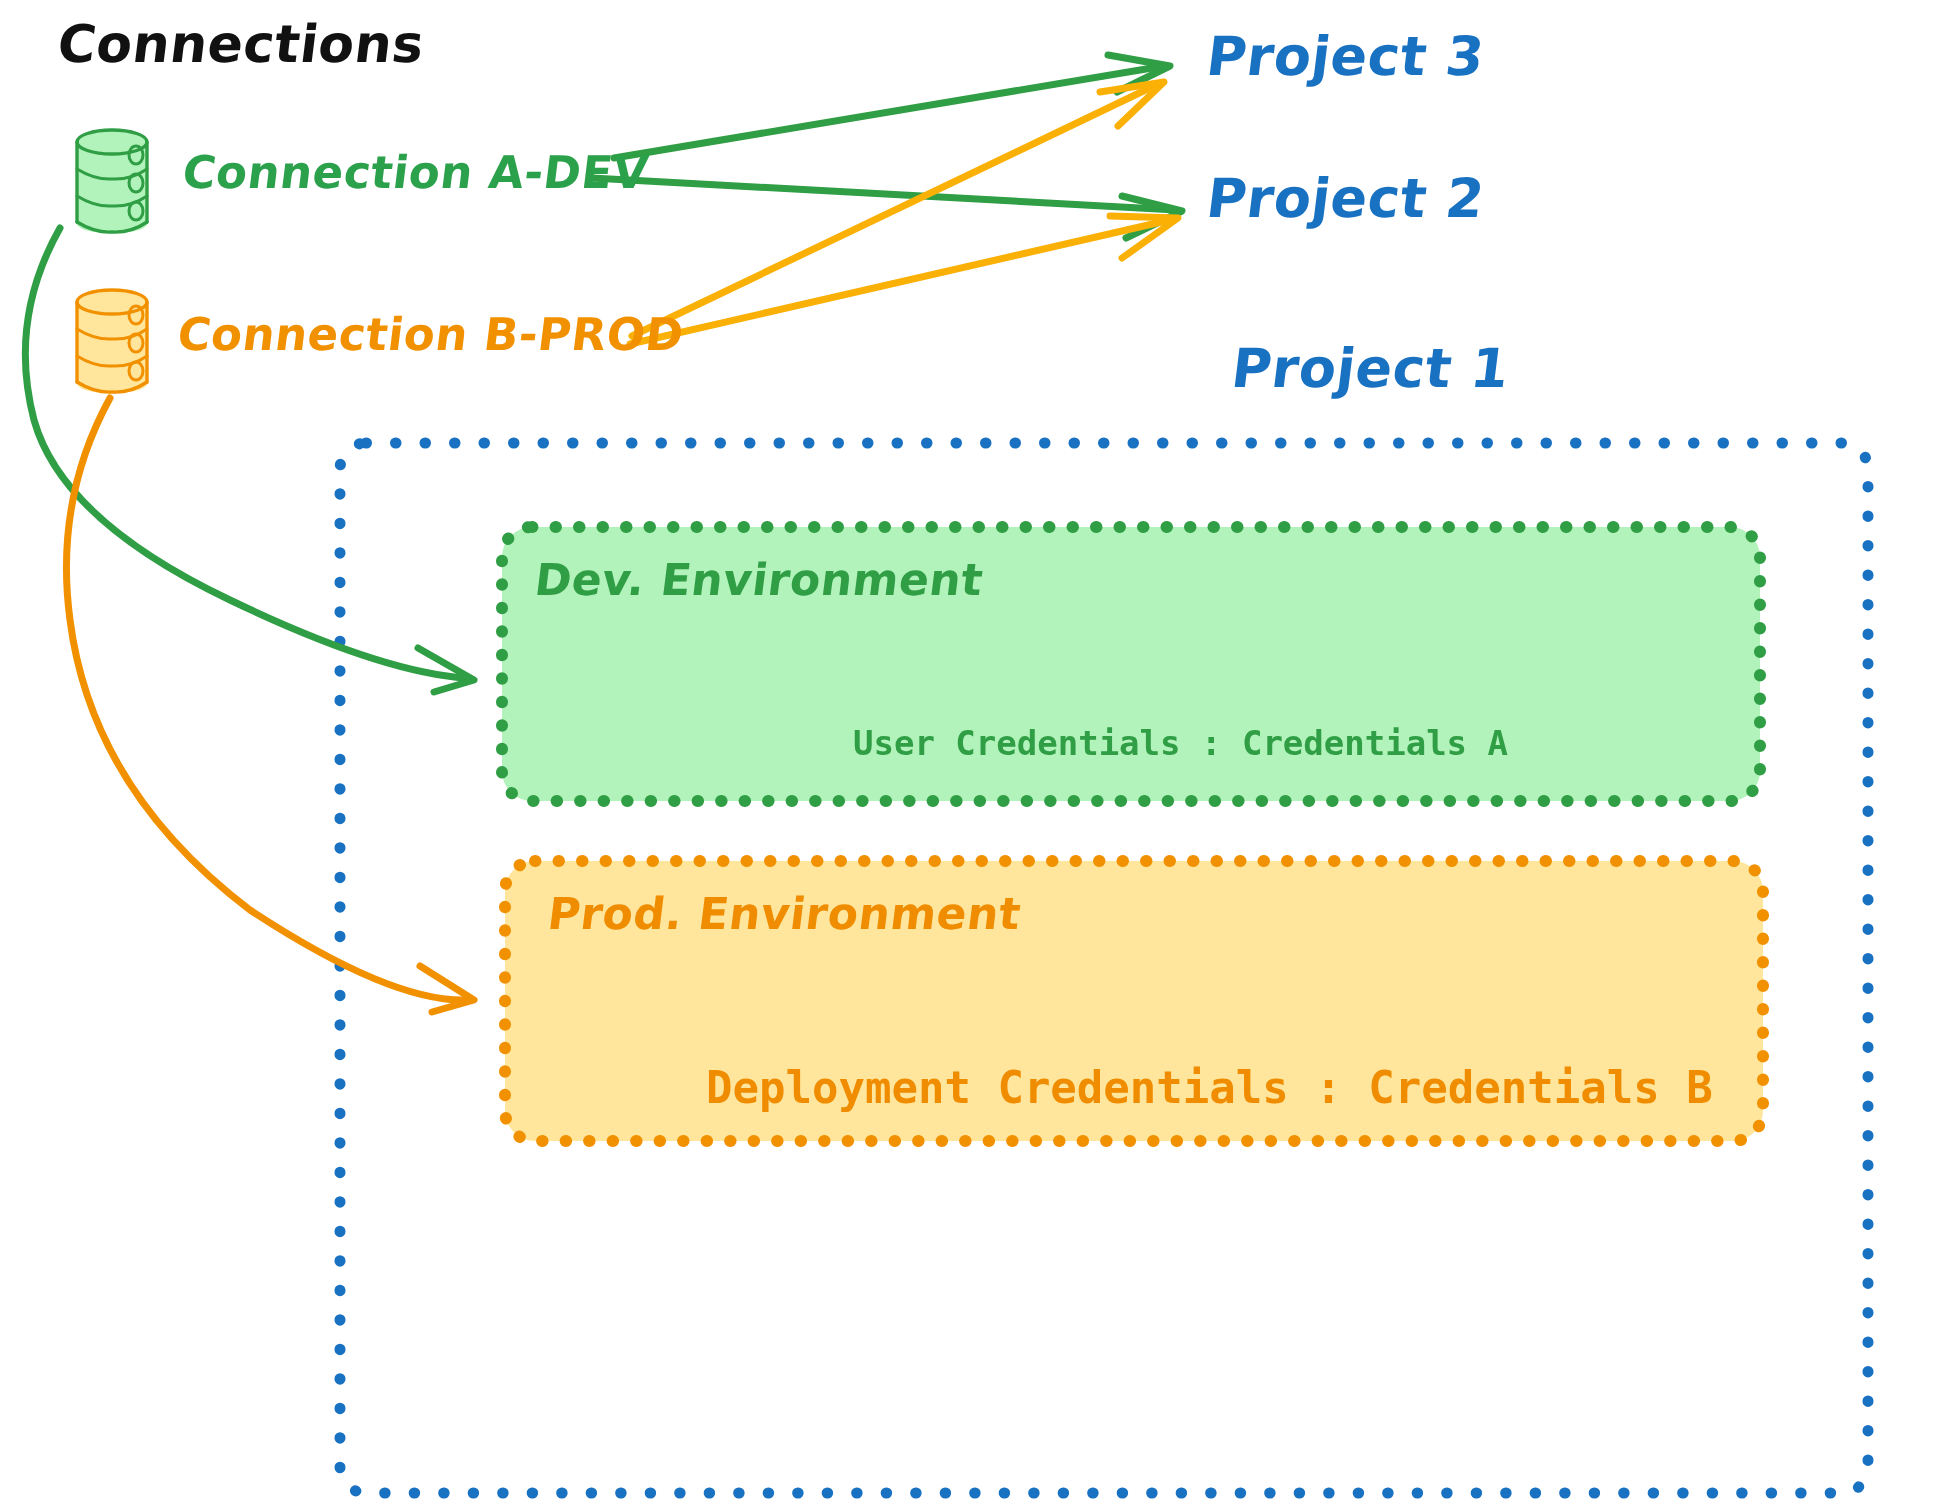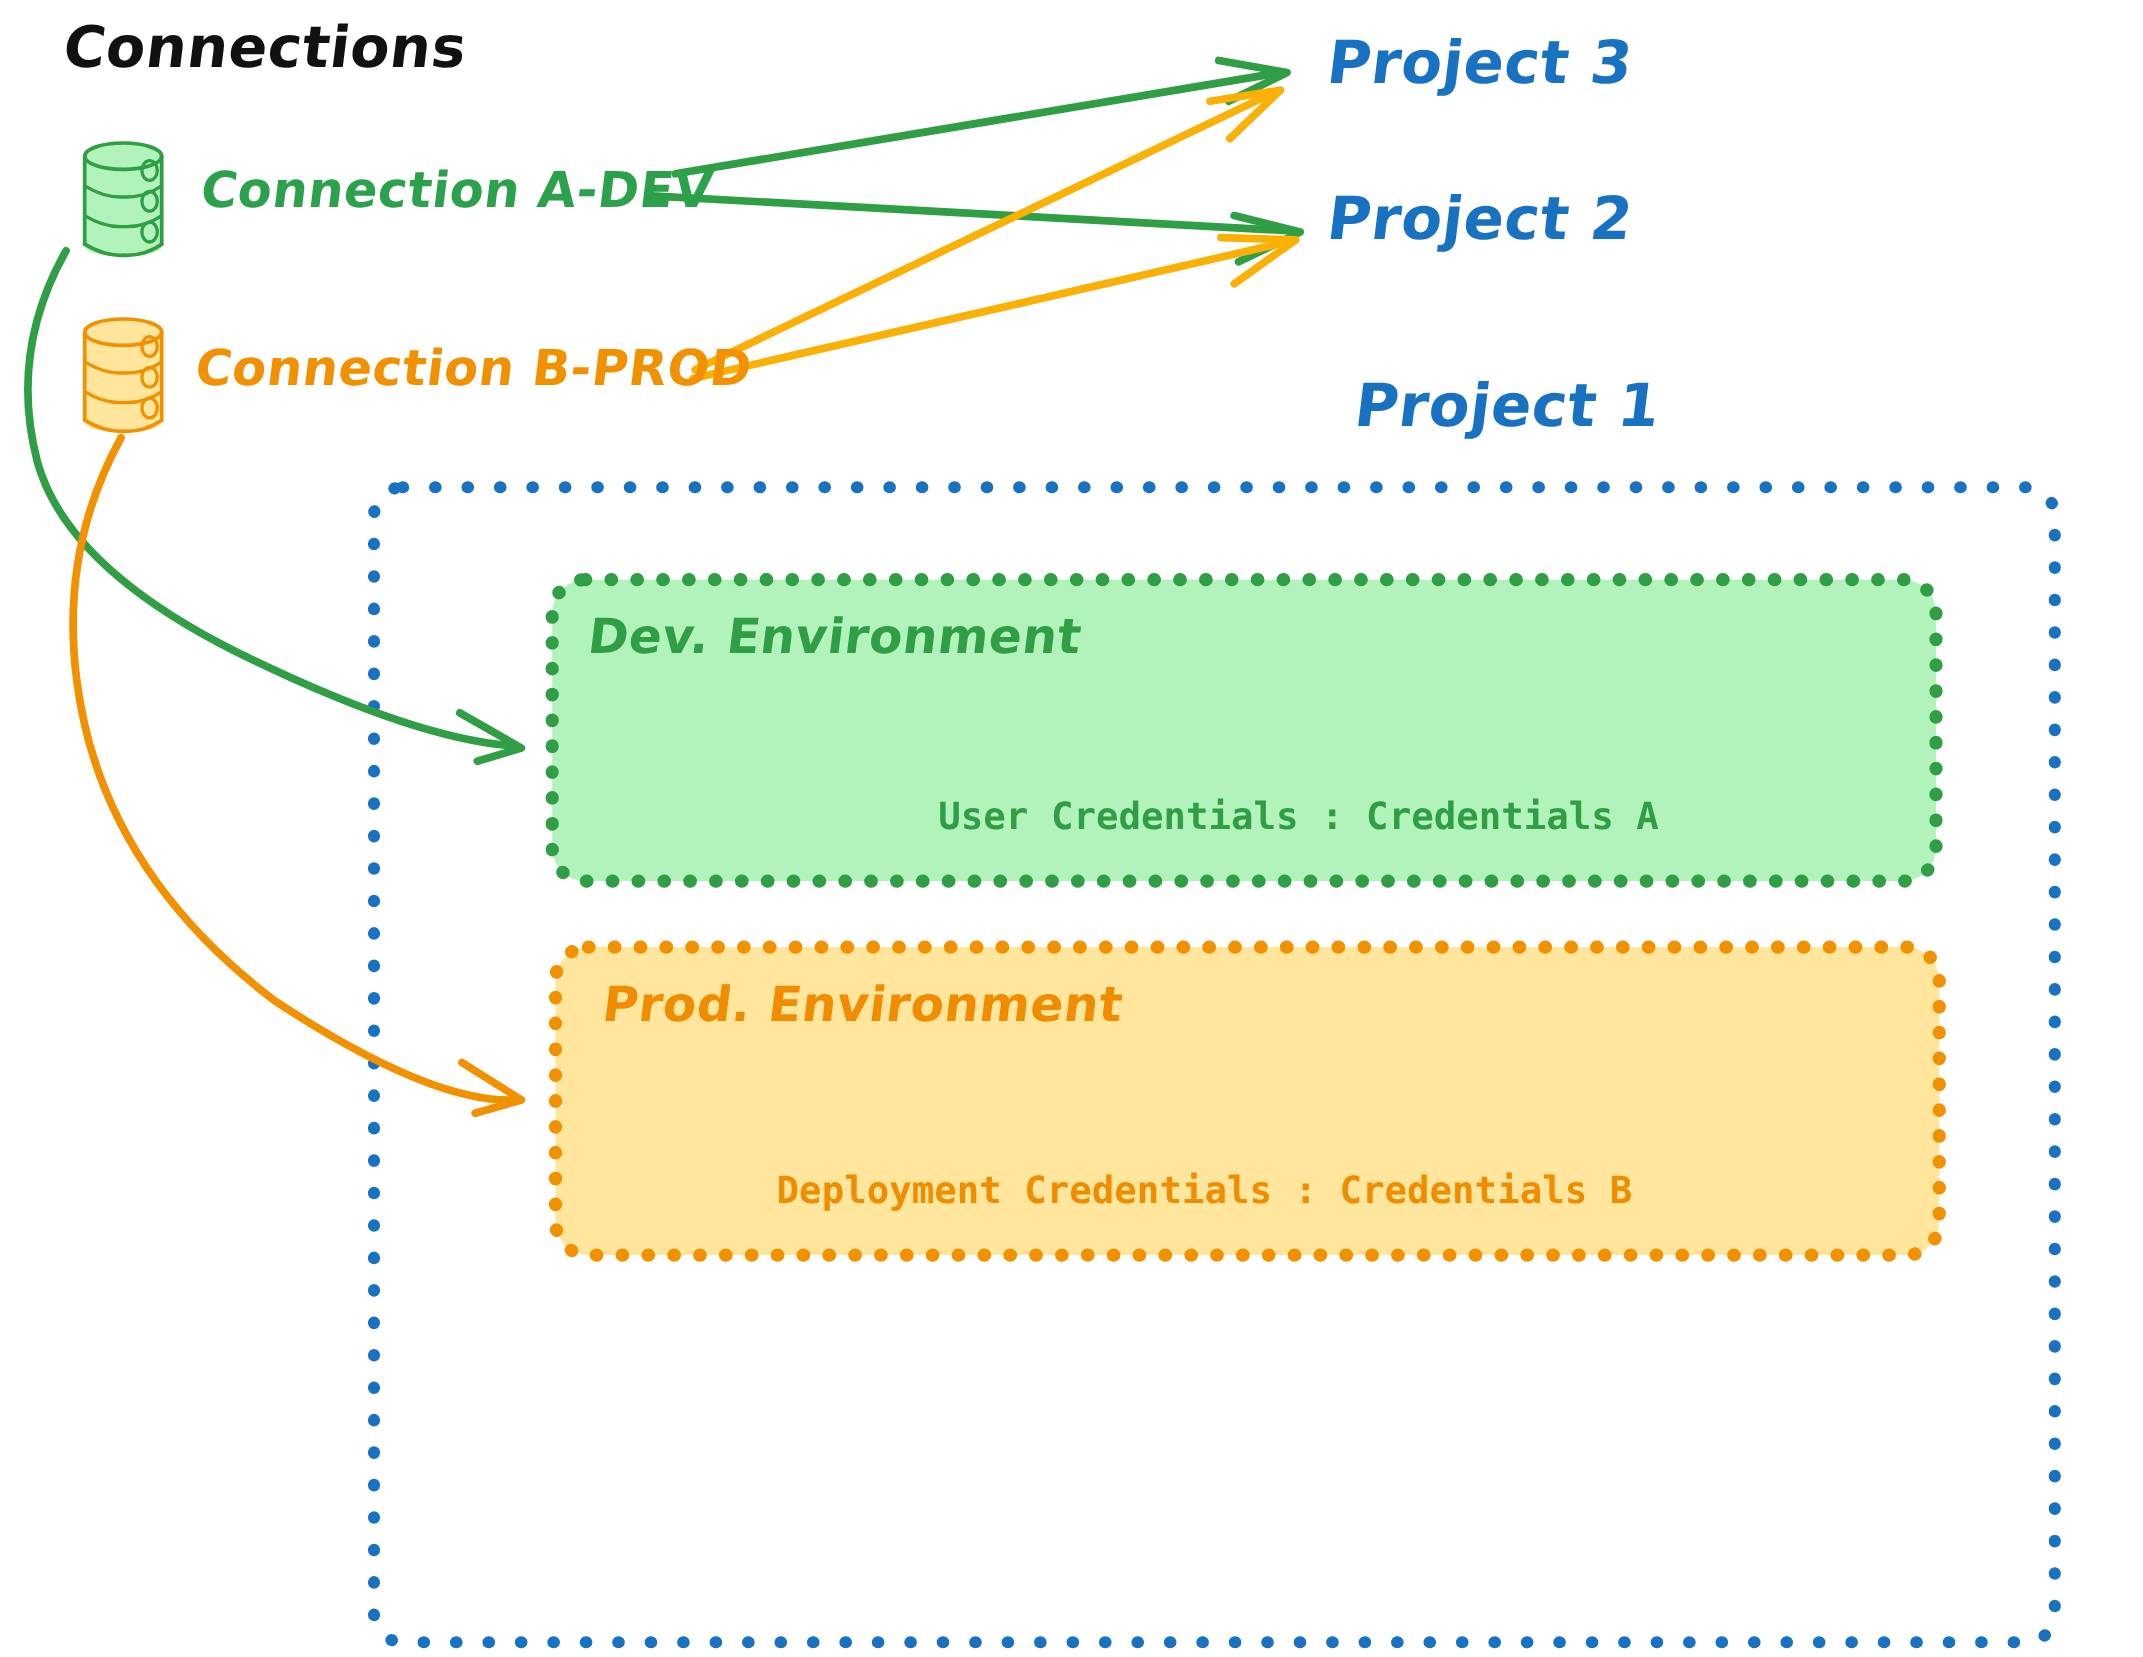--- a/index.html
+++ b/index.html
@@ -30,21 +30,21 @@
   #conn-b{left:178px;top:312px;font-size:45px;color:#f29100;}
 
   #proj3{left:1207px;top:30px;font-size:54px;color:#1971c2;}
   #proj2{left:1207px;top:172px;font-size:54px;color:#1971c2;}
   #proj1{left:1232px;top:342px;font-size:54px;color:#1971c2;}
 
   #dev-title{left:535px;top:558px;font-size:44px;color:#2f9e44;}
   #prod-title{left:548px;top:892px;font-size:44px;color:#f08c00;}
 
   #dev-cred{left:813px;top:726px;font-size:34px;color:#2f9e44;margin-left:40px;}
-  #prod-cred{left:706px;top:1066px;font-size:34px;color:#f08c00;}
+  #prod-cred{left:706px;top:1066px;font-size:44px;color:#f08c00;}
 </style>
 </head>
 <body>
 
 <div id="stage">
 
   <svg id="vec" viewBox="0 0 1948 1506">
 
     <g>
       <rect x="340" y="443" width="1528" height="1050" rx="26" ry="26" fill="none" stroke="#1971c2" stroke-width="11" stroke-linecap="round" stroke-dasharray="0.5 29"></rect>

